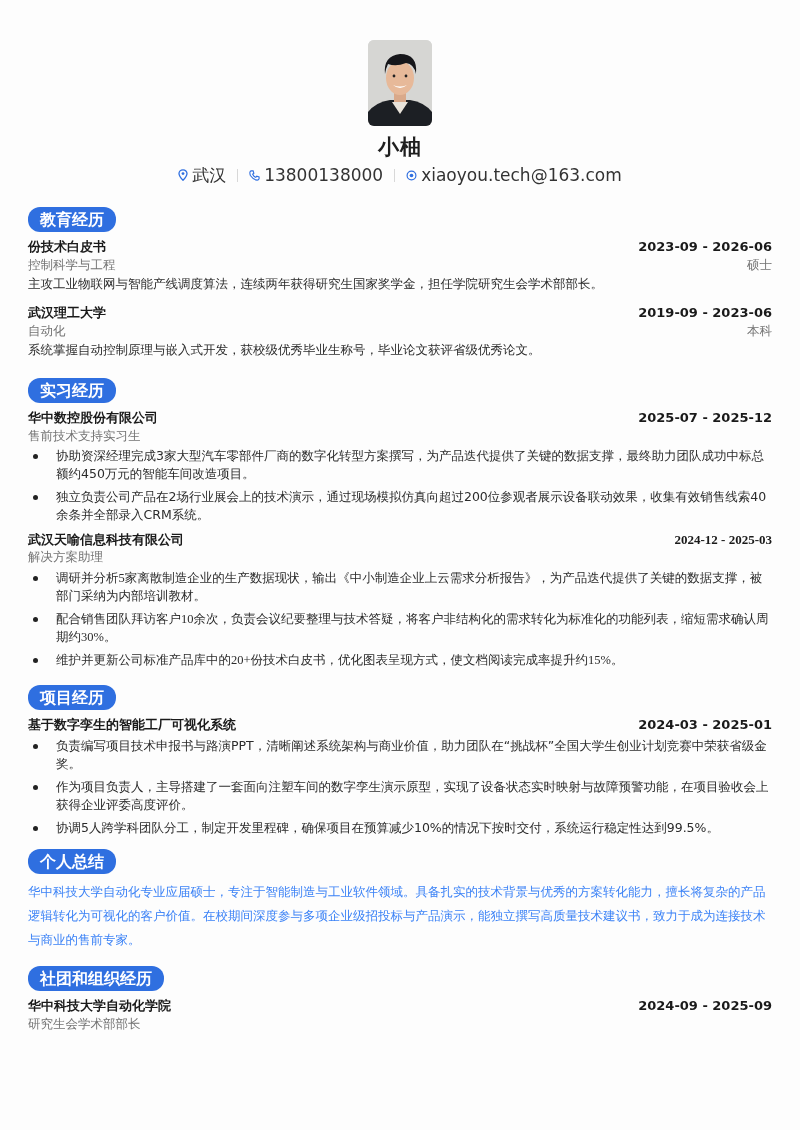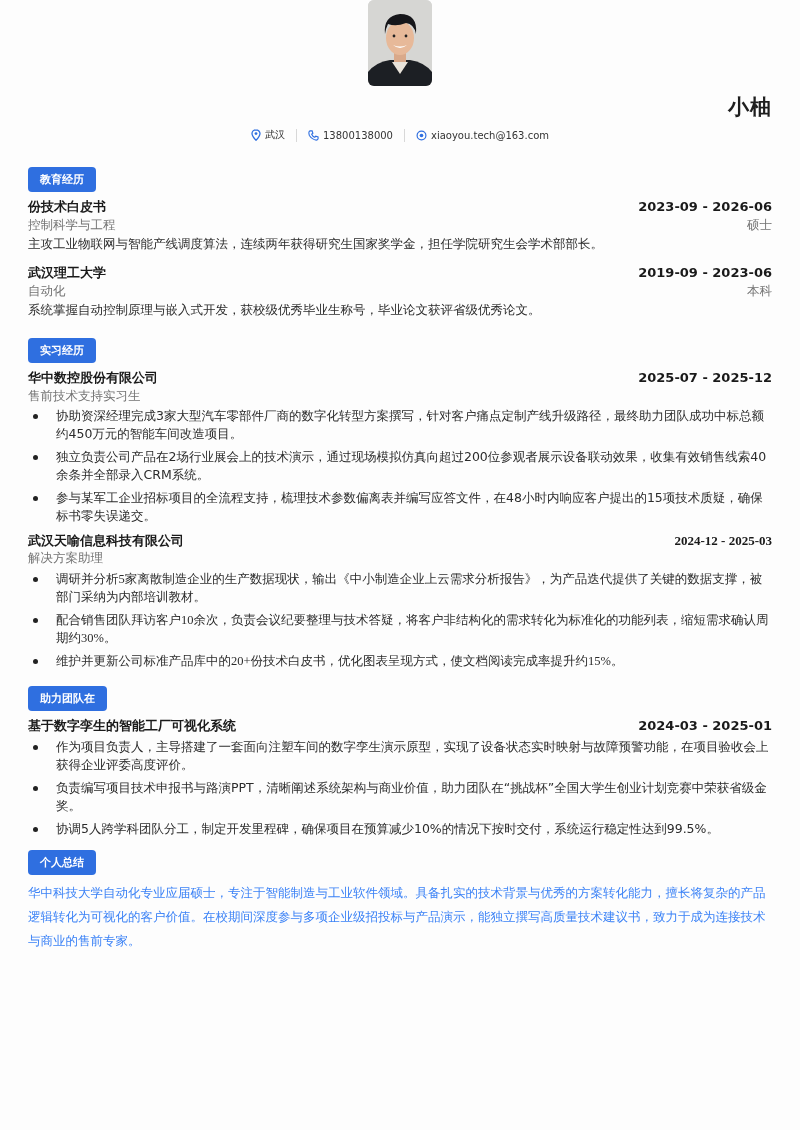--- a/index.html
+++ b/index.html
@@ -8,21 +8,22 @@
       background: #fdfdfd;
       font-family: "DejaVu Sans", "Liberation Sans", sans-serif;
       color: #1f1f1f;
     }
     .page {
       position: relative;
       width: 800px; height: 1130px;
       padding: 0 28px;
     }
     .header {
-      text-align: right;
+      text-align: center;
+      margin-top: 40px;
     }
     .photo {
       width: 64px; height: 86px;
       margin: 0 auto;
       border-radius: 6px;
       overflow: hidden;
       background: #d9d9d7;
       position: relative;
     }
     .photo svg { display: block; }
@@ -31,36 +32,36 @@
       font-size: 21px;
       font-weight: bold;
       color: #1e1e1e;
       letter-spacing: 1px;
       height: 30px;
       line-height: 30px;
     }
     .contacts {
       margin-top: 4px;
       display: flex; justify-content: center; align-items: center;
-      font-size: 10px; color: #333;
+      font-size: 17px; color: #333;
       height: 18px;
     }
     .contact-item { display: flex; align-items: center; gap: 4px; }
     .contact-item svg { display: block; }
     .sep {
       width: 1px; height: 13px; background: #d8d8d8; margin: 0 11px;
     }
     .section { margin-top: 0; }
     .badge {
       display: inline-block;
       background: #2f6fe0;
       color: #fff;
-      font-size: 11px;
+      font-size: 16px;
       font-weight: bold;
-      border-radius: 4px;
+      border-radius: 12px;
       padding: 0 12px;
       height: 25px; line-height: 25px;
     }
     .entry-head {
       display: flex; justify-content: space-between; align-items: baseline;
       font-size: 13px; font-weight: bold; color: #1a1a1a;
       height: 18px; line-height: 18px;
     }
     .entry-sub {
       display: flex; justify-content: space-between;
@@ -168,55 +169,66 @@
     <div class="badge">实习经历</div>
     <div style="margin-top:6px;">
       <div class="entry-head">
         <span>华中数控股份有限公司</span>
         <span>2025-07 - 2025-12</span>
       </div>
       <div class="entry-sub">
         <span>售前技术支持实习生</span>
       </div>
       <ul class="bullets">
-        <li>协助资深经理完成3家大型汽车零部件厂商的数字化转型方案撰写，针对客户痛点定制产线升级路径，最终助力团队成功中标总额约450万元的智能车间改造项目。</li>
+        <li>协助资深经理完成3家大型汽车零部件厂商的数字化转型方案撰写，为产品迭代提供了关键的数据支撑，最终助力团队成功中标总额约450万元的智能车间改造项目。</li>
         <li>独立负责公司产品在2场行业展会上的技术演示，通过现场模拟仿真向超过200位参观者展示设备联动效果，收集有效销售线索40余条并全部录入CRM系统。</li>
-        <li>参与某军工企业招标项目的全流程支持，梳理技术参数偏离表并编写应答文件，在48小时内响应客户提出的15项技术质疑，确保标书零失误递交。</li>
       </ul>
     </div>
     <div style="margin-top:7px;font-family:Liberation Serif, serif;">
       <div class="entry-head">
         <span>武汉天喻信息科技有限公司</span>
         <span>2024-12 - 2025-03</span>
       </div>
       <div class="entry-sub">
         <span>解决方案助理</span>
       </div>
       <ul class="bullets">
         <li>调研并分析5家离散制造企业的生产数据现状，输出《中小制造企业上云需求分析报告》，为产品迭代提供了关键的数据支撑，被部门采纳为内部培训教材。</li>
         <li>配合销售团队拜访客户10余次，负责会议纪要整理与技术答疑，将客户非结构化的需求转化为标准化的功能列表，缩短需求确认周期约30%。</li>
         <li>维护并更新公司标准产品库中的20+份技术白皮书，优化图表呈现方式，使文档阅读完成率提升约15%。</li>
       </ul>
     </div>
   </div>
 
   <div class="section" style="margin-top:16px;">
-    <div class="badge">助力团队在</div>
+    <div class="badge">项目经历</div>
     <div style="margin-top:6px;">
       <div class="entry-head">
         <span>基于数字孪生的智能工厂可视化系统</span>
         <span>2024-03 - 2025-01</span>
       </div>
       <ul class="bullets">
+        <li>负责编写项目技术申报书与路演PPT，清晰阐述系统架构与商业价值，助力团队在“挑战杯”全国大学生创业计划竞赛中荣获省级金奖。</li>
         <li>作为项目负责人，主导搭建了一套面向注塑车间的数字孪生演示原型，实现了设备状态实时映射与故障预警功能，在项目验收会上获得企业评委高度评价。</li>
-        <li>负责编写项目技术申报书与路演PPT，清晰阐述系统架构与商业价值，助力团队在“挑战杯”全国大学生创业计划竞赛中荣获省级金奖。</li>
         <li>协调5人跨学科团队分工，制定开发里程碑，确保项目在预算减少10%的情况下按时交付，系统运行稳定性达到99.5%。</li>
       </ul>
     </div>
   </div>
 
   <div class="section" style="margin-top:12px;">
     <div class="badge">个人总结</div>
     <div class="summary">华中科技大学自动化专业应届硕士，专注于智能制造与工业软件领域。具备扎实的技术背景与优秀的方案转化能力，擅长将复杂的产品逻辑转化为可视化的客户价值。在校期间深度参与多项企业级招投标与产品演示，能独立撰写高质量技术建议书，致力于成为连接技术与商业的售前专家。</div>
   </div>
 
+  <div class="section" style="margin-top:14px;">
+    <div class="badge">社团和组织经历</div>
+    <div style="margin-top:6px;">
+      <div class="entry-head">
+        <span>华中科技大学自动化学院</span>
+        <span>2024-09 - 2025-09</span>
+      </div>
+      <div class="entry-sub">
+        <span>研究生会学术部部长</span>
+      </div>
+    </div>
+  </div>
 
 </div>
 
 </body></html>

